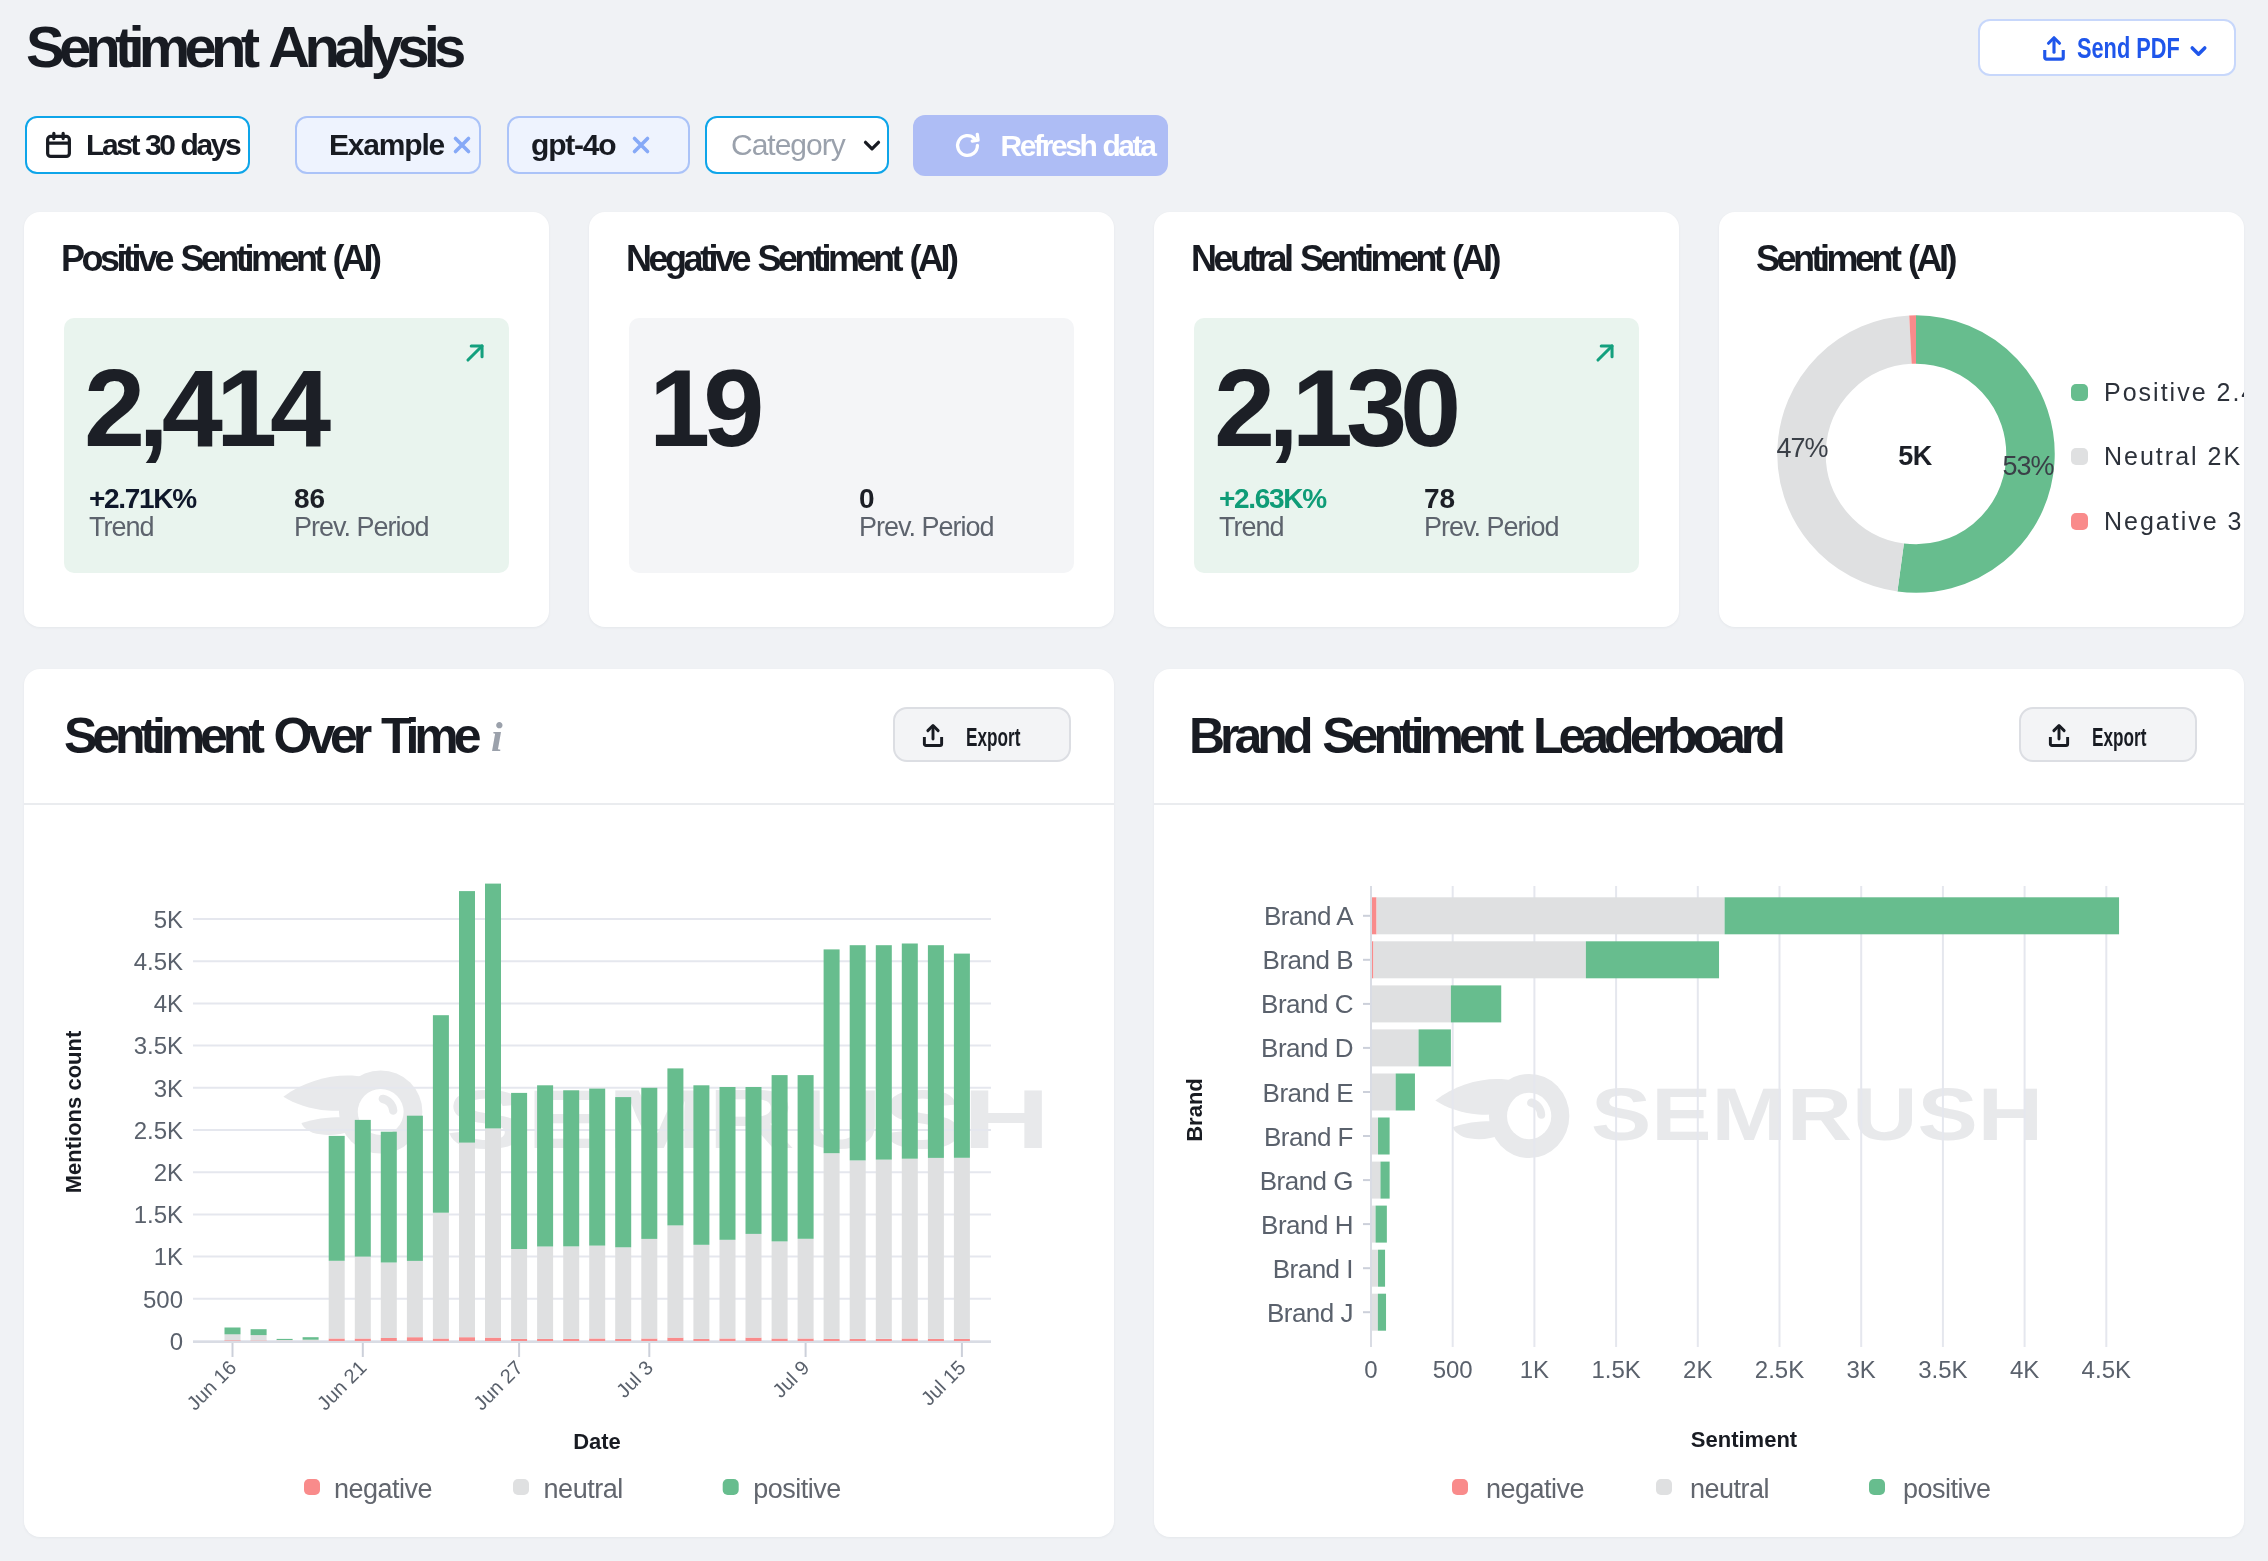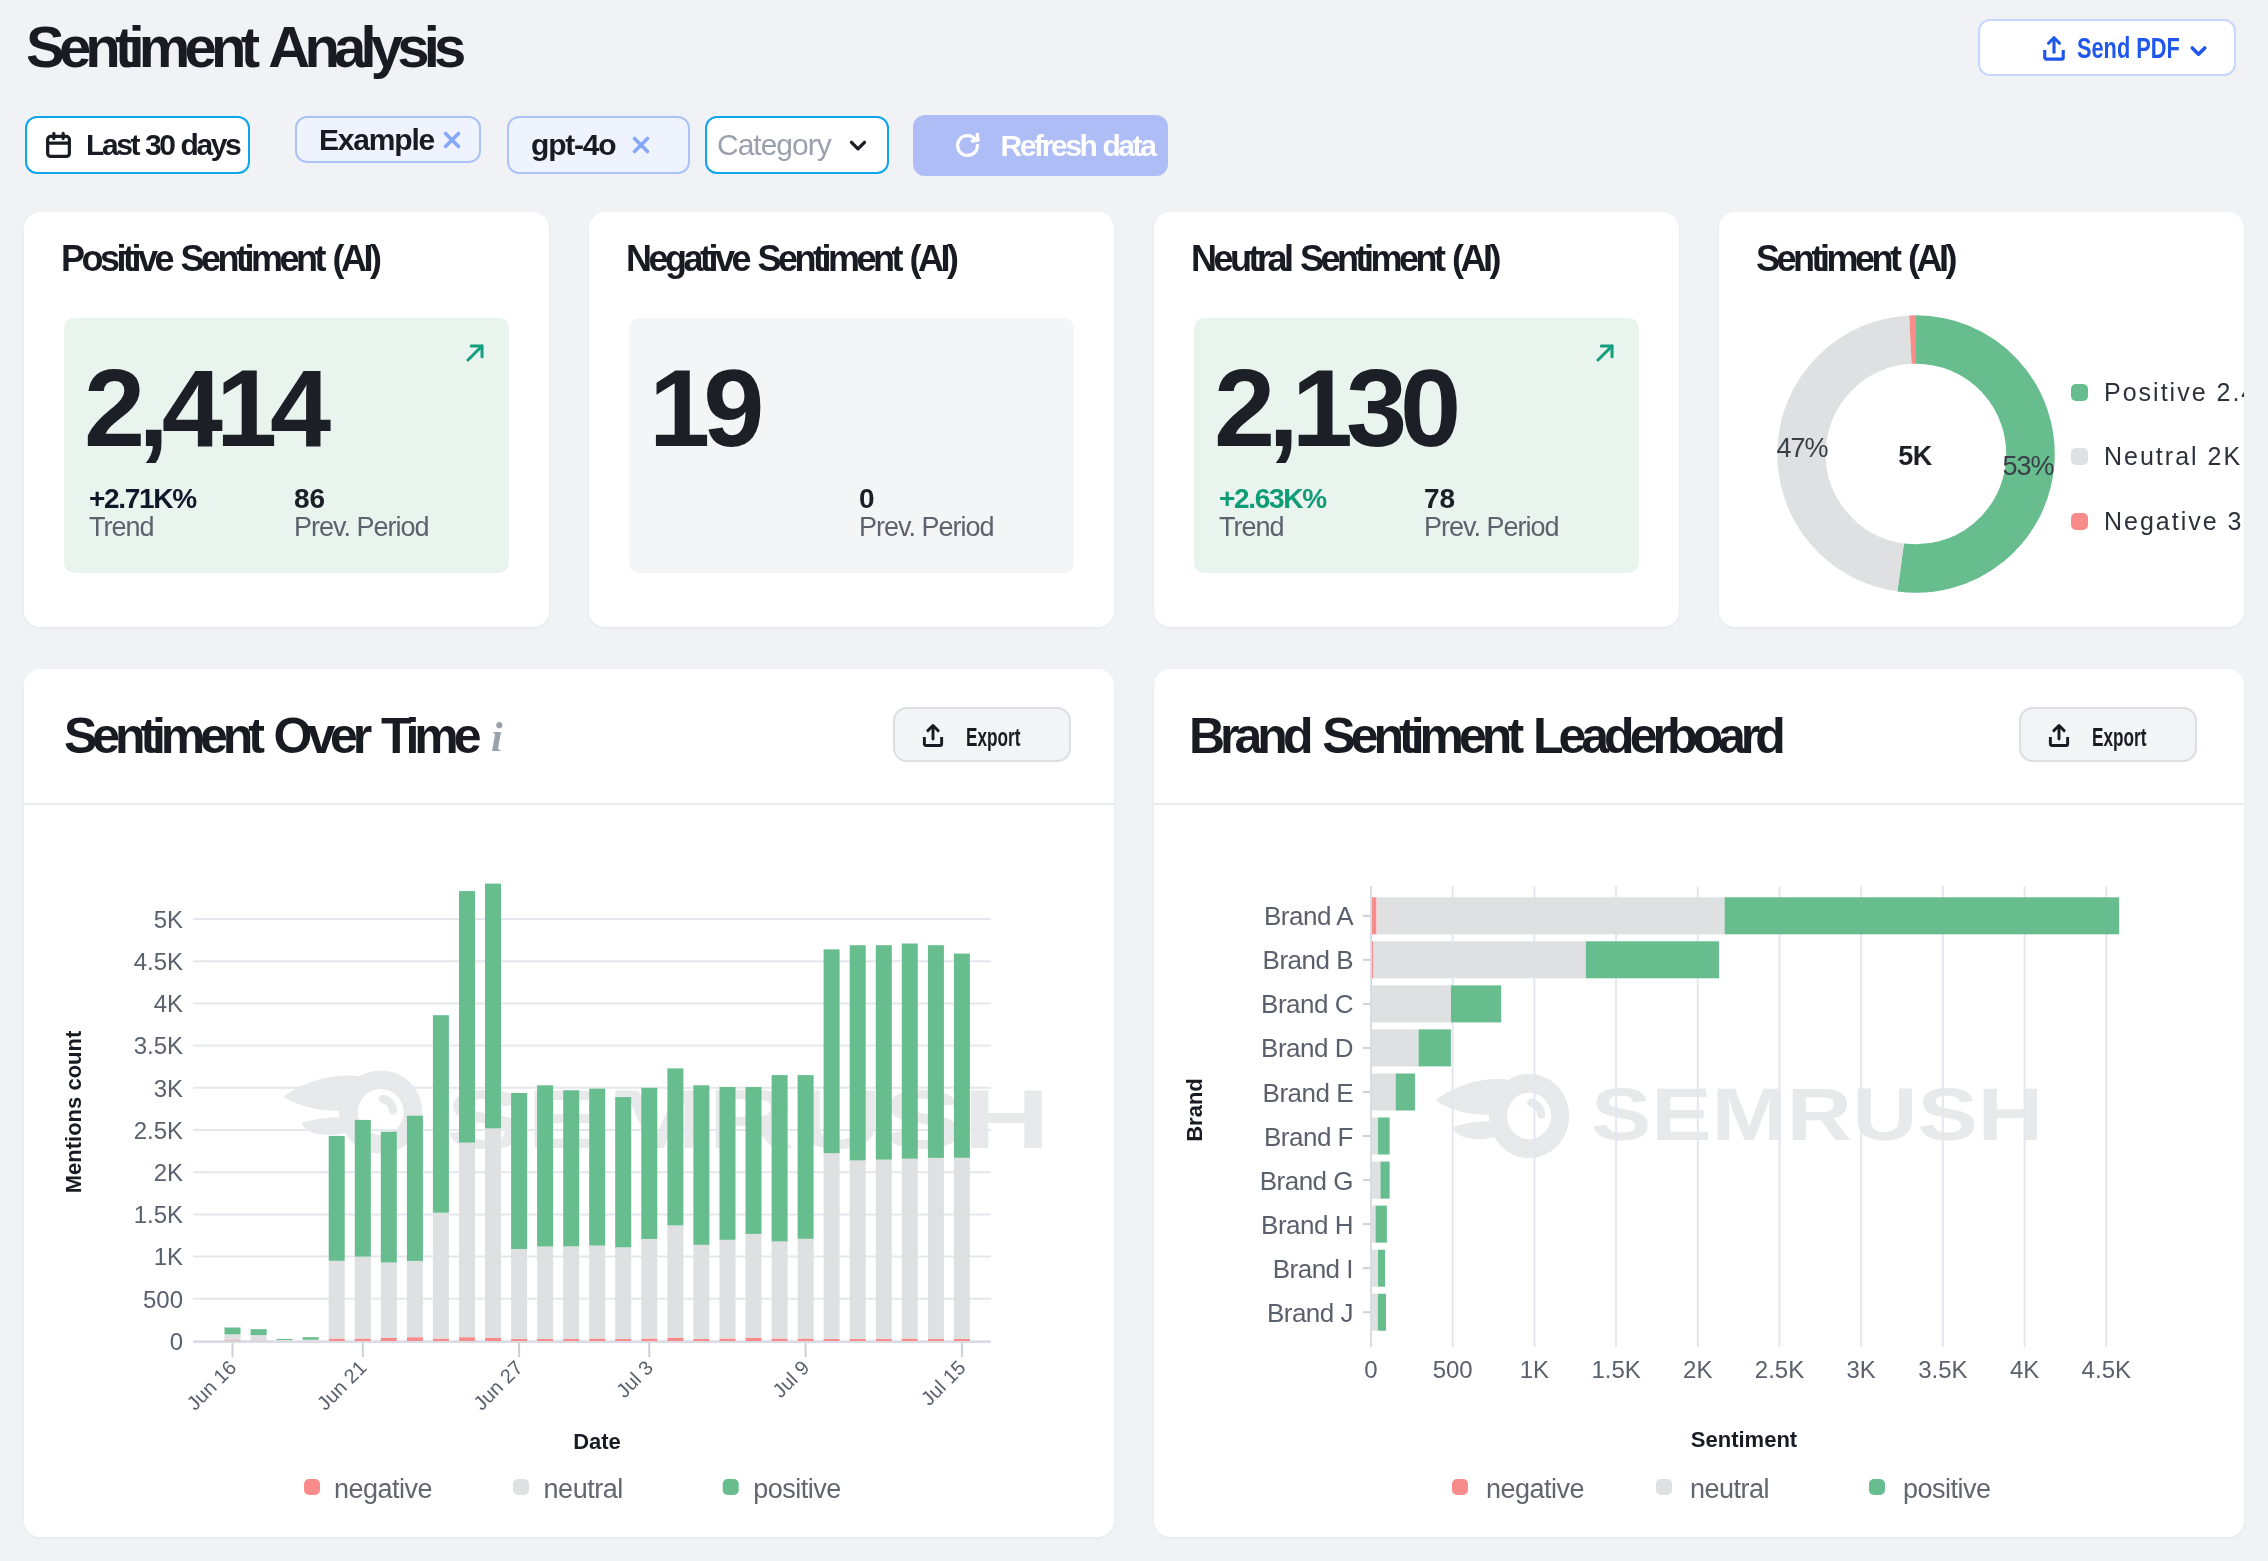--- a/index.html
+++ b/index.html
@@ -29,33 +29,33 @@
     </div>
   </div>
 <div class="btn" style="left:25px;top:116px;width:225px;height:58px;justify-content:flex-start;padding-left:16px;gap:12px">
     <svg width="31" height="31" viewBox="0 0 24 24" fill="none" stroke="#181b22" stroke-width="2.5" stroke-linecap="round">
       <rect x="3.6" y="5" width="16.8" height="15.5" rx="2.4"></rect>
       <path d="M4 10.2h16"></path>
       <path d="M8.4 2.6v4M15.6 2.6v4"></path>
     </svg>
     <span style="font-size:30px;font-weight:600;color:#181b22;letter-spacing:-2.4px;word-spacing:1px">Last 30 days</span>
   </div>
-<div class="btn" style="left:295px;top:116px;width:186px;height:47px;background:#eef3fe;border-color:#abc3f8;justify-content:flex-start;padding-left:22px;gap:6px">
+<div class="btn" style="left:295px;top:116px;width:186px;height:58px;background:#eef3fe;border-color:#abc3f8;justify-content:flex-start;padding-left:32px;gap:6px">
     <span style="font-size:30px;font-weight:600;color:#181b22;letter-spacing:-1.2px">Example</span>
     <svg width="24" height="24" viewBox="0 0 24 24" fill="none" stroke="#86a9f7" stroke-width="3.6" stroke-linecap="round">
       <path d="M5.5 5.5 18.5 18.5M18.5 5.5 5.5 18.5"></path>
     </svg>
   </div>
 <div class="btn" style="left:507px;top:116px;width:183px;height:58px;background:#eef3fe;border-color:#abc3f8;justify-content:flex-start;padding-left:22px;gap:14px">
     <span style="font-size:30px;font-weight:600;color:#181b22;letter-spacing:-1.2px">gpt-4o</span>
     <svg width="24" height="24" viewBox="0 0 24 24" fill="none" stroke="#86a9f7" stroke-width="3.6" stroke-linecap="round">
       <path d="M5.5 5.5 18.5 18.5M18.5 5.5 5.5 18.5"></path>
     </svg>
   </div>
-<div class="btn" style="left:705px;top:116px;width:184px;height:58px;justify-content:flex-start;padding-left:10px;gap:14px">
+<div class="btn" style="left:705px;top:116px;width:184px;height:58px;justify-content:flex-start;padding-left:24px;gap:14px">
     <span style="font-size:30px;color:#9aa1ac;letter-spacing:-1px">Category</span>
     <svg width="26" height="26" viewBox="0 0 24 24" fill="none" stroke="#181b22" stroke-width="3" stroke-linecap="round" stroke-linejoin="round">
       <path d="M6 9.5 12 15.5 18 9.5"></path>
     </svg>
   </div>
 <div class="btn" style="left:913px;top:115px;width:255px;height:61px;background:#aebdf5;border:none;justify-content:center;padding-left:26px;gap:19px">
     <svg width="29" height="29" viewBox="0 0 24 24" fill="none" stroke="#fff" stroke-width="2.7" stroke-linecap="round" stroke-linejoin="round">
       <path d="M20.2 12a8.2 8.2 0 1 1-2.4-5.8"></path>
       <path d="M20.4 2.8v4.9h-4.9" transform="rotate(-8 20 5)"></path>
     </svg>

